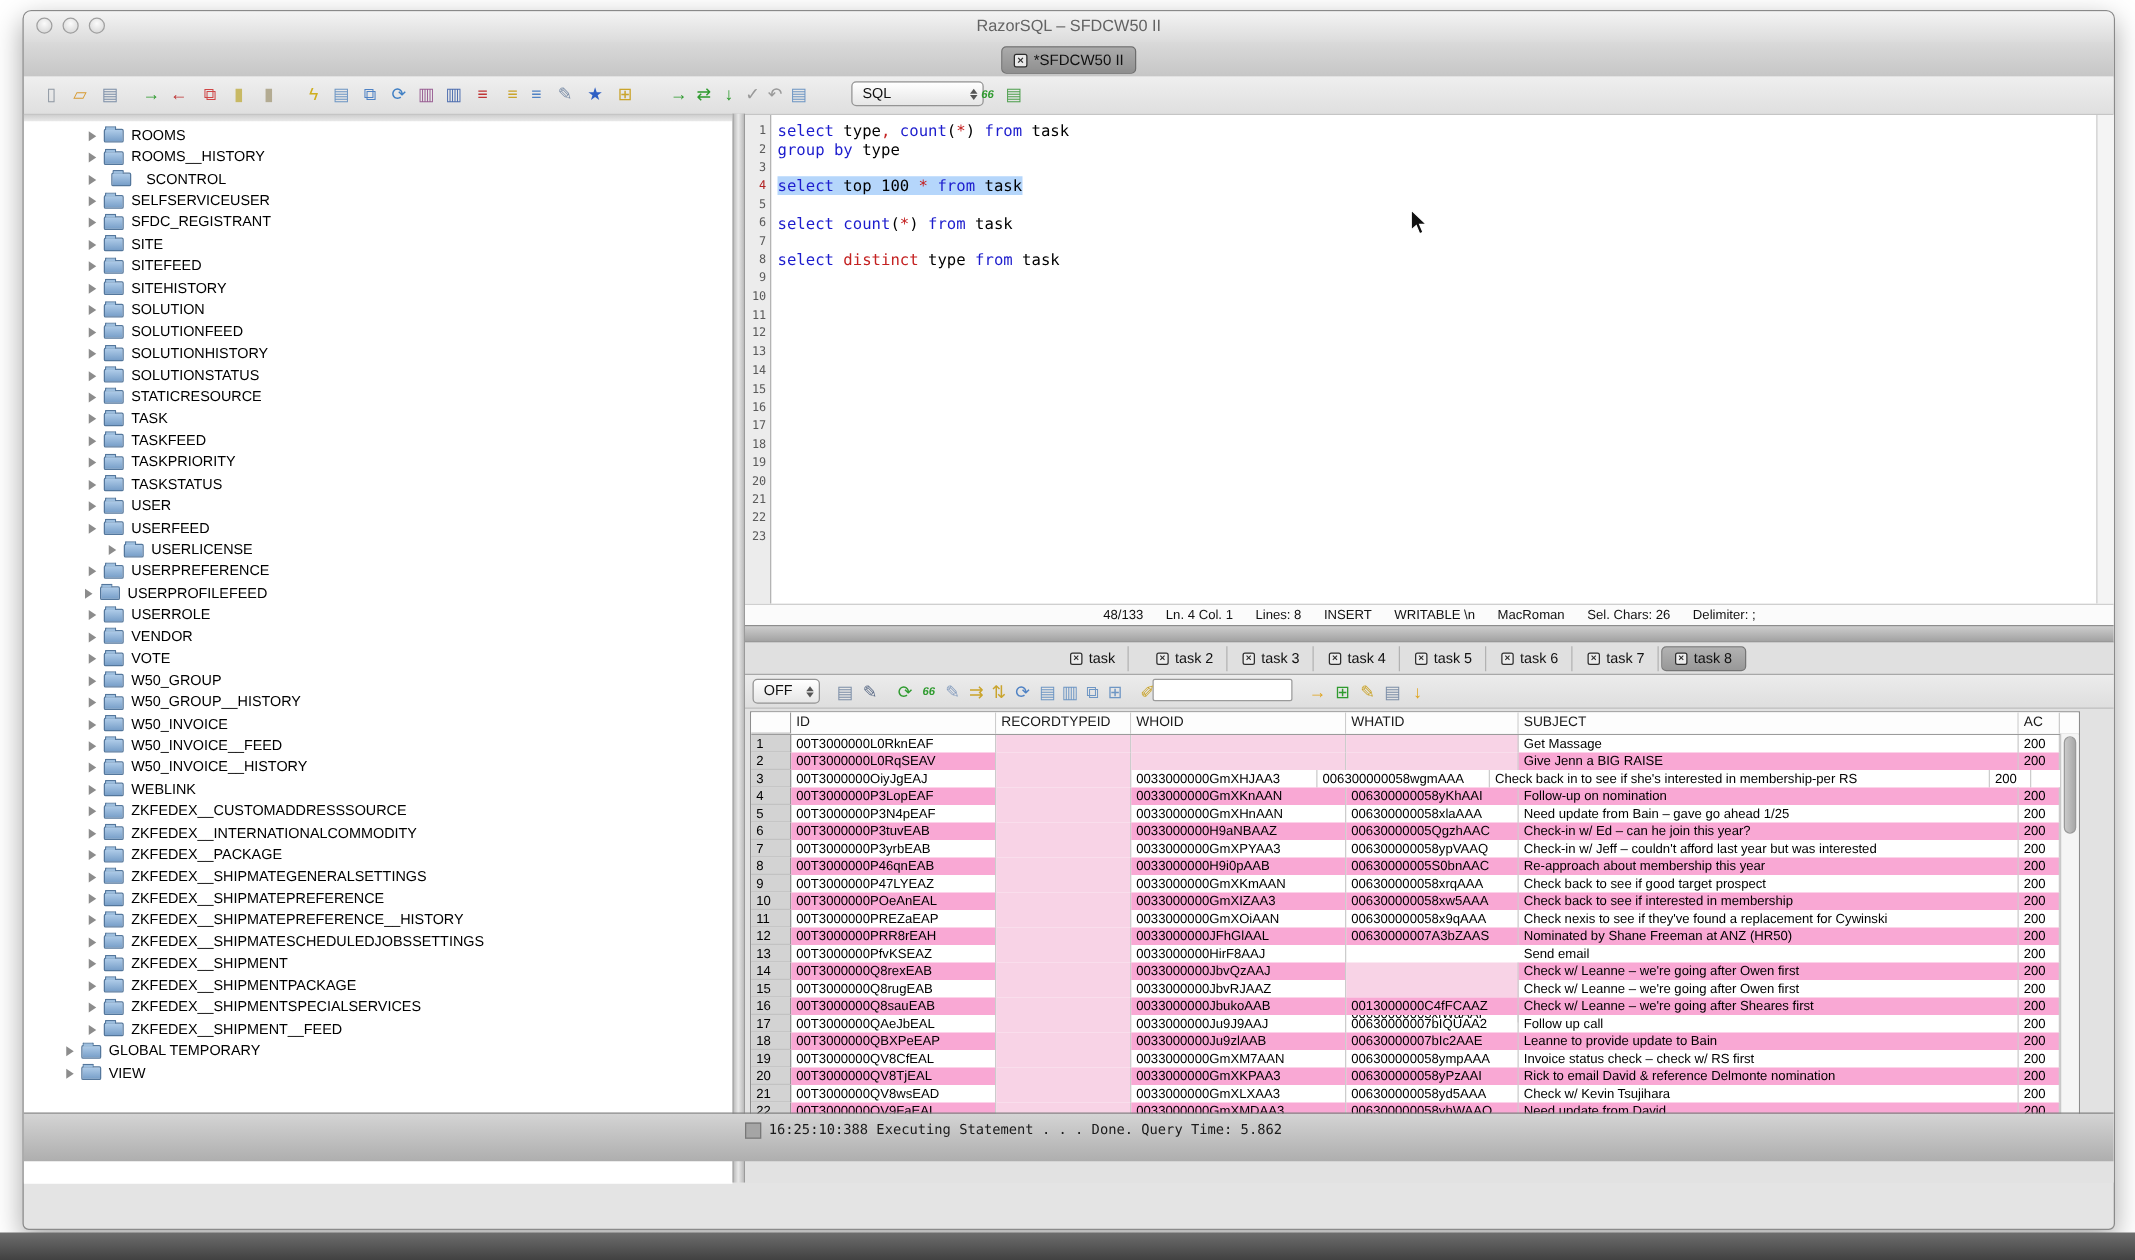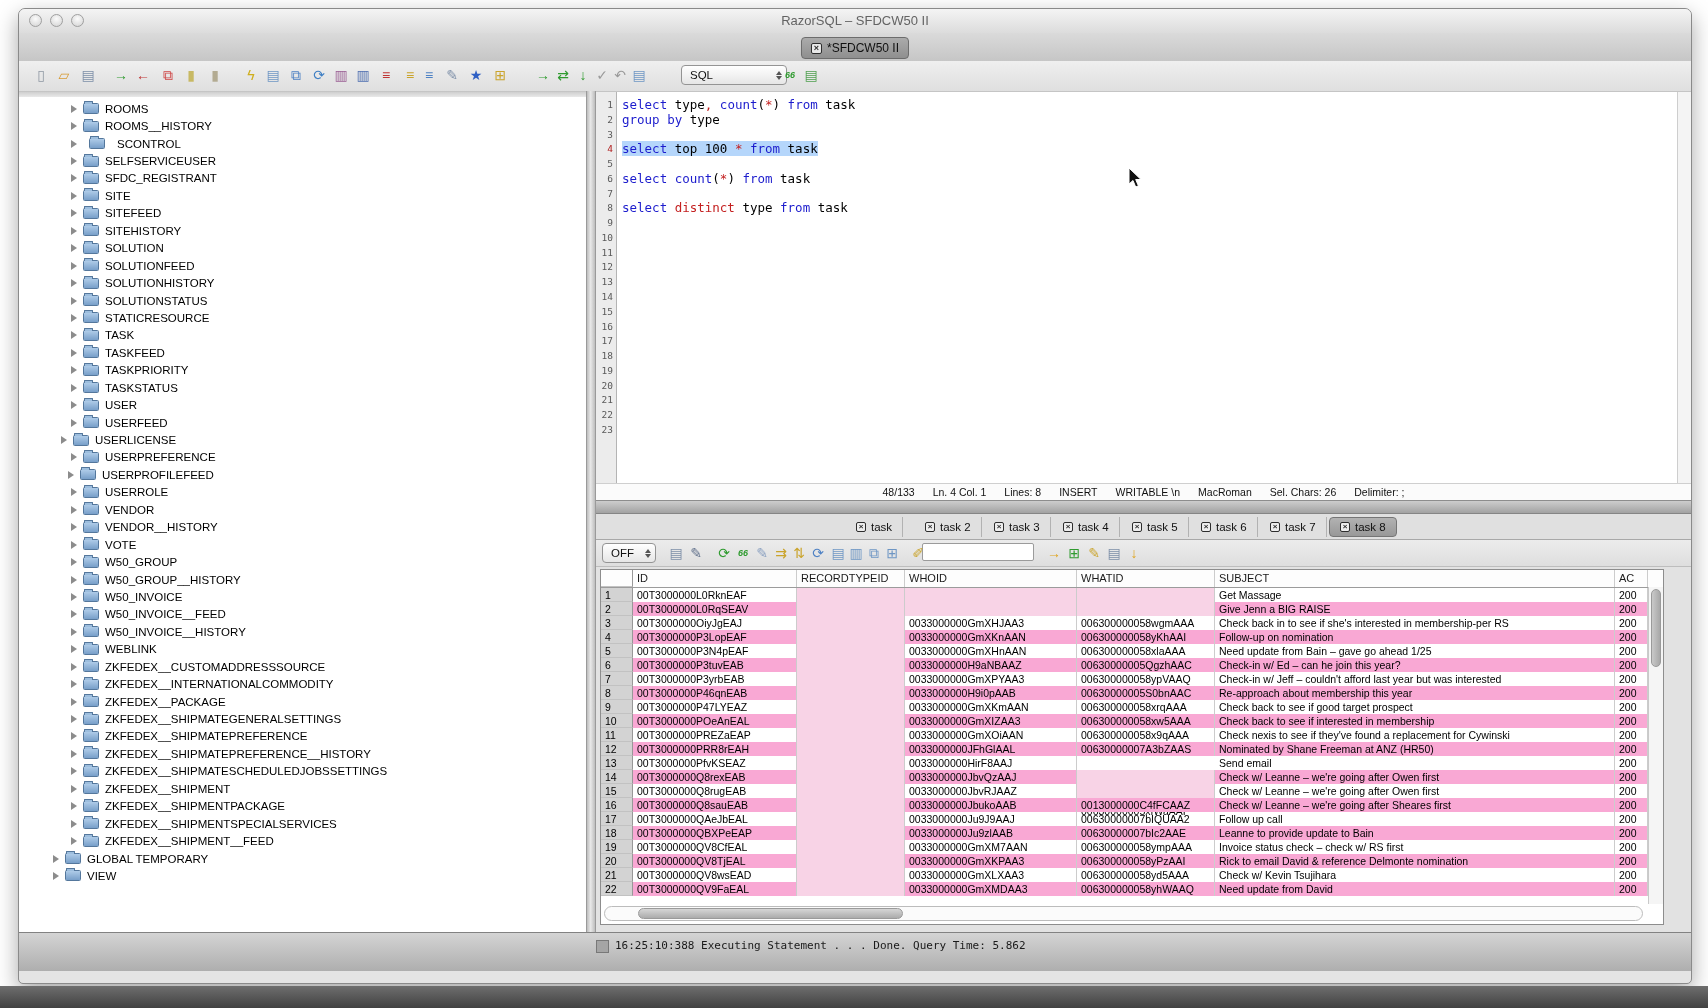--- a/index.html
+++ b/index.html
@@ -108,21 +108,21 @@
   .gcell.null{background:#f8d3e6;}
   .g-vscroll{position:absolute;right:0;top:17px;width:15px;bottom:20px;background:#f5f5f5;
        border-left:1px solid #c9c9c9;box-sizing:border-box;}
   .g-vthumb{position:absolute;left:2px;right:2px;top:2px;height:78px;border-radius:5px;
        background:linear-gradient(90deg,#c9c9c9,#a8a8a8);border:1px solid #9a9a9a;box-sizing:border-box;}
   .g-hscroll{position:absolute;left:3px;right:20px;bottom:3px;height:15px;background:#fbfbfb;
        border:1px solid #bcbcbc;border-radius:8px;box-sizing:border-box;}
   .g-hthumb{position:absolute;left:33px;width:265px;top:1px;bottom:1px;border-radius:7px;
        background:linear-gradient(#d6d6d6,#ababab);border:1px solid #9a9a9a;box-sizing:border-box;}
   
-  .statusbar{position:absolute;left:0;top:923px;right:0;height:39px;
+  .statusbar{position:absolute;left:0;top:881px;right:0;height:39px;
        background:linear-gradient(#d4d4d4,#aeaeae);border-top:1px solid #828282;box-sizing:border-box;}
   .statusbar .box{position:absolute;left:577px;top:7px;width:11px;height:11px;background:#a5a5a5;
        border:1px solid #787878;}
   .statusbar .stext{position:absolute;left:596px;top:6px;font-family:"DejaVu Sans Mono",monospace;
        font-size:11px;color:#1a1a1a;}
   
   .cursor{position:absolute;left:1128px;top:168px;z-index:50;}
 </style>
 </head>
 <body>
@@ -276,21 +276,21 @@
           <div class="tree-row" style="padding-left: 52px;">
             <span class="tri"></span>
             <span class="folder"></span>
             <span class="tlabel">USER</span>
           </div>
           <div class="tree-row" style="padding-left: 52px;">
             <span class="tri"></span>
             <span class="folder"></span>
             <span class="tlabel">USERFEED</span>
           </div>
-          <div class="tree-row" style="padding-left: 42px;">
+          <div class="tree-row" style="padding-left: 68px;">
             <span class="tri"></span>
             <span class="folder"></span>
             <span class="tlabel">USERLICENSE</span>
           </div>
           <div class="tree-row" style="padding-left: 52px;">
             <span class="tri"></span>
             <span class="folder"></span>
             <span class="tlabel">USERPREFERENCE</span>
           </div>
           <div class="tree-row" style="padding-left: 49px;">
@@ -300,25 +300,20 @@
           </div>
           <div class="tree-row" style="padding-left: 52px;">
             <span class="tri"></span>
             <span class="folder"></span>
             <span class="tlabel">USERROLE</span>
           </div>
           <div class="tree-row" style="padding-left: 52px;">
             <span class="tri"></span>
             <span class="folder"></span>
             <span class="tlabel">VENDOR</span>
-          </div>
-          <div class="tree-row" style="padding-left: 52px;">
-            <span class="tri"></span>
-            <span class="folder"></span>
-            <span class="tlabel">VENDOR__HISTORY</span>
           </div>
           <div class="tree-row" style="padding-left: 52px;">
             <span class="tri"></span>
             <span class="folder"></span>
             <span class="tlabel">VOTE</span>
           </div>
           <div class="tree-row" style="padding-left: 52px;">
             <span class="tri"></span>
             <span class="folder"></span>
             <span class="tlabel">W50_GROUP</span>
@@ -559,21 +554,21 @@
               <div class="gcell null" style="width: 108px;"></div>
               <div class="gcell null" style="width: 172px;"></div>
               <div class="gcell null" style="width: 138px;"></div>
               <div class="gcell" style="width: 400px;">Give Jenn a BIG RAISE</div>
               <div class="gcell" style="width: 33px;">200</div>
             </div>
             <div class="grow">
               <div class="gcell rownum" style="width: 32px;">3</div>
               <div class="gcell" style="width: 164px;">00T3000000OiyJgEAJ</div>
               <div class="gcell null" style="width: 108px;"></div>
-              <div class="gcell" style="width: 172px;">0033000000GmXHJAA3</div>
+              <div class="gcell" style="width: 149px;">0033000000GmXHJAA3</div>
               <div class="gcell" style="width: 138px;">006300000058wgmAAA</div>
               <div class="gcell" style="width: 400px;">Check back in to see if she's interested in membership-per RS</div>
               <div class="gcell" style="width: 33px;">200</div>
             </div>
             <div class="grow alt">
               <div class="gcell rownum" style="width: 32px;">4</div>
               <div class="gcell" style="width: 164px;">00T3000000P3LopEAF</div>
               <div class="gcell null" style="width: 108px;"></div>
               <div class="gcell" style="width: 172px;">0033000000GmXKnAAN</div>
               <div class="gcell" style="width: 138px;">006300000058yKhAAI</div>

